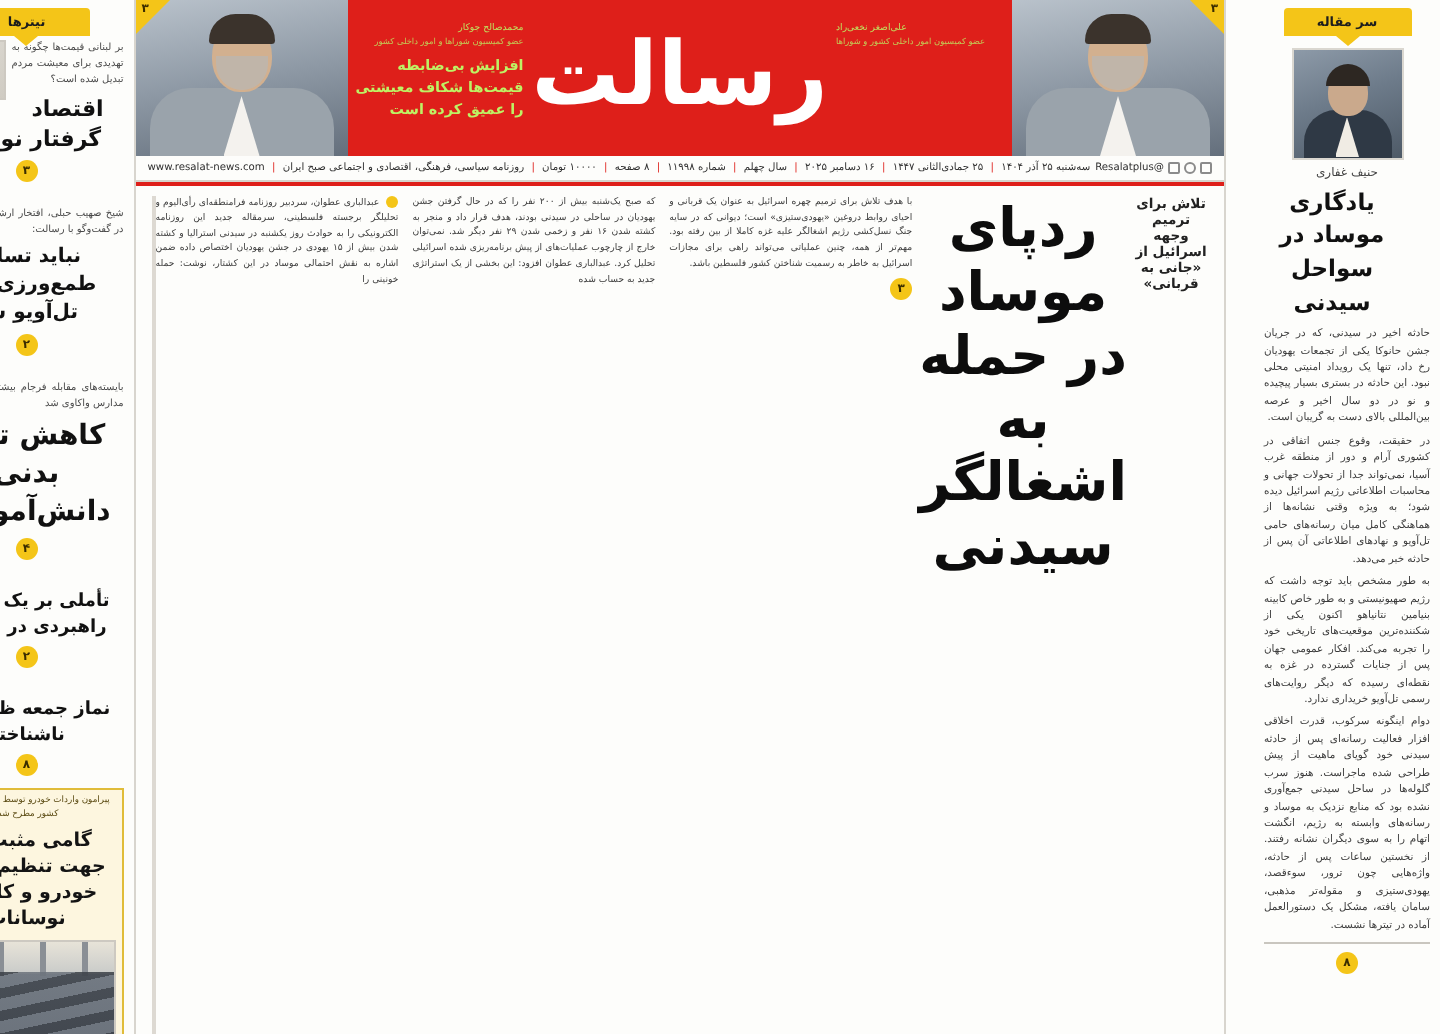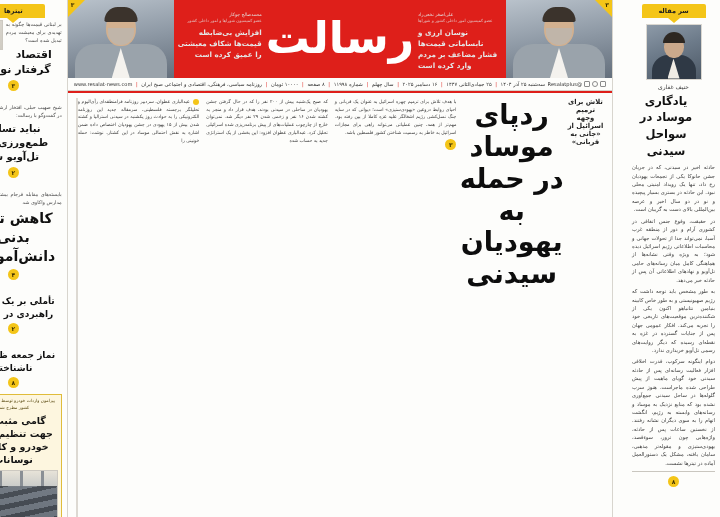--- a/index.html
+++ b/index.html
@@ -122,21 +122,21 @@
   .mh-corner {
     position: absolute; top: 0; width: 0; height: 0;
     border-style: solid; z-index: 4;
   }
   .mh-corner-l { left: 0; border-width: 17px 17px 0 0; border-color: #f4c518 transparent transparent transparent; }
   .mh-corner-r { right: 0; border-width: 17px 0 0 17px; border-color: #f4c518 transparent transparent transparent; }
   .mh-corner-num {
     position: absolute; top: 1px; font-size: 6px; color: #3a2d00; font-weight: bold; z-index: 5;
   }
   .mh-quote {
-    flex: 0 0 92px; padding: 12px 4px 4px 4px; color: #e5e5e5; text-align: left;
+    flex: 0 0 92px; padding: 12px 4px 4px 4px; color: #bef264; text-align: left;
   }
   .mh-quote.r { text-align: right; }
   .mh-q-name { font-size: 4.6px; opacity: .92; margin-bottom: 1px; }
   .mh-q-role { font-size: 4.2px; opacity: .8; margin-bottom: 3px; line-height: 1.4; }
   .mh-q-text { font-size: 7.2px; font-weight: bold; line-height: 1.55; }
   .mh-logo {
     flex: 1 1 auto; display: flex; align-items: center; justify-content: center;
     color: #fff; font-size: 44px; font-weight: bold; letter-spacing: -2px;
     font-family: "DejaVu Sans", "Liberation Sans", sans-serif;
     transform: translateY(-2px);
@@ -348,21 +348,20 @@
         <div class="ph"></div>
           <div class="suit"></div>
           <div class="shirt"></div>
         <div class="head"></div>
           <div class="beard"></div>
           <div class="hair"></div>
       </div>
       <div class="mh-quote">
         <div class="mh-q-name">علی‌اصغر نخعی‌راد</div>
         <div class="mh-q-role">عضو کمیسیون امور داخلی کشور و شوراها</div>
-        <div class="mh-q-text">نوسان ارزی و نابسامانی قیمت‌ها فشار مضاعف بر مردم وارد کرده است</div>
       </div>
 
       <div class="mh-logo">رسالت</div>
 
       <div class="mh-quote r">
         <div class="mh-q-name">محمدصالح جوکار</div>
         <div class="mh-q-role">عضو کمیسیون شوراها و امور داخلی کشور</div>
         <div class="mh-q-text">افزایش بی‌ضابطه قیمت‌ها شکاف معیشتی را عمیق کرده است</div>
       </div>
       <div class="mh-person">
@@ -402,21 +401,21 @@
         <span class="sep">|</span>
         <span>روزنامه سیاسی، فرهنگی، اقتصادی و اجتماعی صبح ایران</span>
         <span class="sep">|</span>
         <span>www.resalat-news.com</span>
       </div>
     </div>
     <div class="topline-red"></div>
 
     <div class="center-body">
       <div class="kicker">تلاش برای ترمیم وجهه اسرائیل از «جانی به قربانی»</div>
-      <div class="headline-main">ردپای موساد در حمله به یهودیان سیدنی</div>
+      <div class="headline-main">ردپای موساد در حمله به اشغالگر سیدنی</div>
 
       <div class="lead-cols">
         <div class="lead-col">
           <span>با هدف تلاش برای ترمیم چهره اسرائیل به عنوان یک قربانی و احیای روابط دروغین «یهودی‌ستیزی» است؛ دیوانی که در سایه جنگ نسل‌کشی رژیم اشغالگر علیه غزه کاملا از بین رفته بود. مهم‌تر از همه، چنین عملیاتی می‌تواند راهی برای مجازات اسرائیل به خاطر به رسمیت شناختن کشور فلسطین باشد.</span>
           <div class="pnum">۳</div>
         </div>
         <div class="lead-col">
           <span>که صبح یک‌شنبه بیش از ۲۰۰ نفر را که در حال گرفتن جشن یهودیان در ساحلی در سیدنی بودند، هدف قرار داد و منجر به کشته شدن ۱۶ نفر و زخمی شدن ۲۹ نفر دیگر شد. نمی‌توان خارج از چارچوب عملیات‌های از پیش برنامه‌ریزی شده اسرائیلی تحلیل کرد. عبدالباری عطوان افزود: این بخشی از یک استراتژی جدید به حساب شده</span>
         </div>
         <div class="lead-col">

